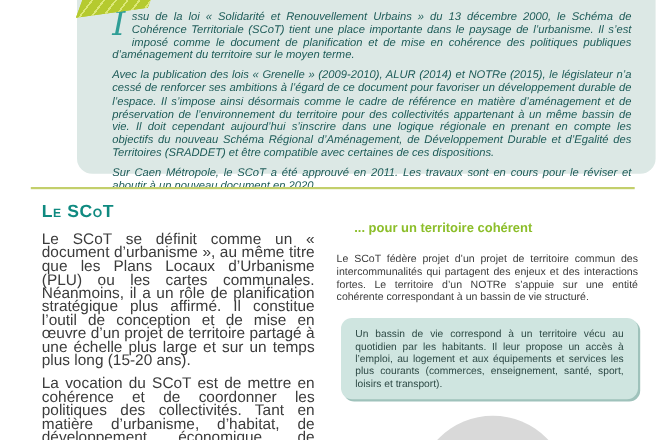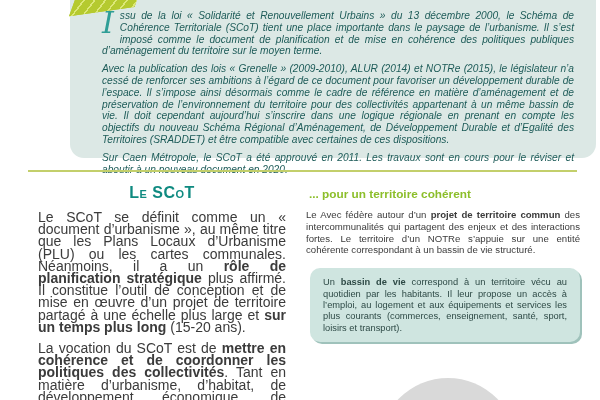--- a/index.html
+++ b/index.html
@@ -2,21 +2,21 @@
 <html><head>
 <meta charset="utf-8">
 <style>
   html,body{margin:0;padding:0;}
   body{
     width:600px;height:400px;position:relative;overflow:hidden;
     background:#ffffff;
     font-family:"Liberation Sans", sans-serif;
     -webkit-font-smoothing:antialiased;
   }
-  .b{font-weight:bold;}
+  .b{font-weight:normal;}
 
   
   .intro-panel{
     position:absolute;left:70px;top:-14px;width:526px;height:172px;
     background:#dce8e5;border-radius:14px;
     box-sizing:border-box;padding:24px 22px 10px 32px;
     color:#1d5b58;font-style:italic;font-size:10.2px;line-height:11.8px;
     text-align:justify;
   }
   .intro-panel p{margin:0 0 6px 0;}
@@ -37,26 +37,26 @@
   
   .rule{
     position:absolute;left:28px;top:170px;width:549px;height:2px;
     background:#c3cf6b;
   }
   
   .col-left{position:absolute;left:38px;top:184px;width:248px;}
   .col-right{position:absolute;left:306px;top:184px;width:274px;}
 
   .scot-title{
-    margin:0;text-align:center;
+    margin:0;text-align:left;
     color:#0f8a80;font-weight:bold;font-size:16px;
     font-variant:small-caps;letter-spacing:0.5px;
   }
   .green-heading{
-    margin:3px;color:#8cbe2a;font-weight:bold;font-size:11.8px;
+    margin:16px;color:#8cbe2a;font-weight:bold;font-size:11.8px;
   }
   .col-left .green-heading{margin-top:22px;}
   .body-par{
     margin:9px 0 0 0;color:#3b3b3b;font-size:14px;line-height:12.2px;
     text-align:justify;
   }
   .col-right .body-par{margin-top:8px;font-size:9.6px;line-height:11.8px;}
 
   
   .info-box{
@@ -91,20 +91,20 @@
 
 <div class="col-left">
   <h1 class="scot-title">Le SCoT</h1>
   <p class="body-par"><span>Le SCoT se définit comme un « document d’urbanisme », au même titre que les Plans Locaux d’Urbanisme (PLU) ou les cartes communales. Néanmoins, il a un </span><span class="b">rôle de planification stratégique</span><span> plus affirmé. Il constitue l’outil de conception et de mise en œuvre d’un projet de territoire partagé à une échelle plus large et </span><span class="b">sur un temps plus long</span><span> (15-20 ans).</span></p>
   <p class="body-par"><span>La vocation du SCoT est de </span><span class="b">mettre en cohérence et de coordonner les politiques des collectivités</span><span>. Tant en matière d’urbanisme, d’habitat, de développement économique, de déplacement, d’implantation commerciale, que d’environnement et de prévention des risques et nuisances. Ses thématiques sont donc larges, elles se complètent pour traiter de toutes les réalités du territoire.</span></p>
 
 </div>
 
 <div class="col-right">
   <h2 class="green-heading">... pour un territoire cohérent</h2>
-  <p class="body-par"><span>Le  Avec fédère autour d’un </span><span class="b">projet de territoire commun</span><span> des intercommunalités qui partagent des enjeux et des interactions fortes. Le territoire d’un NOTRe s’appuie sur une entité cohérente correspondant à un bassin de vie structuré.</span></p>
+  <p class="body-par"><span>Le  SCoT fédère projet d’un </span><span class="b">projet de territoire commun</span><span> des intercommunalités qui partagent des enjeux et des interactions fortes. Le territoire d’un NOTRe s’appuie sur une entité cohérente correspondant à un bassin de vie structuré.</span></p>
   <div class="info-box">
     <p><span>Un </span><span class="b">bassin de vie</span><span> correspond à un territoire vécu au quotidien par les habitants. Il leur propose un accès à l’emploi, au logement et aux équipements et services les plus courants (commerces, enseignement, santé, sport, loisirs et transport).</span></p>
   </div>
 
 </div>
 
 <div class="diagram-circle"></div>
 
 </body></html>

